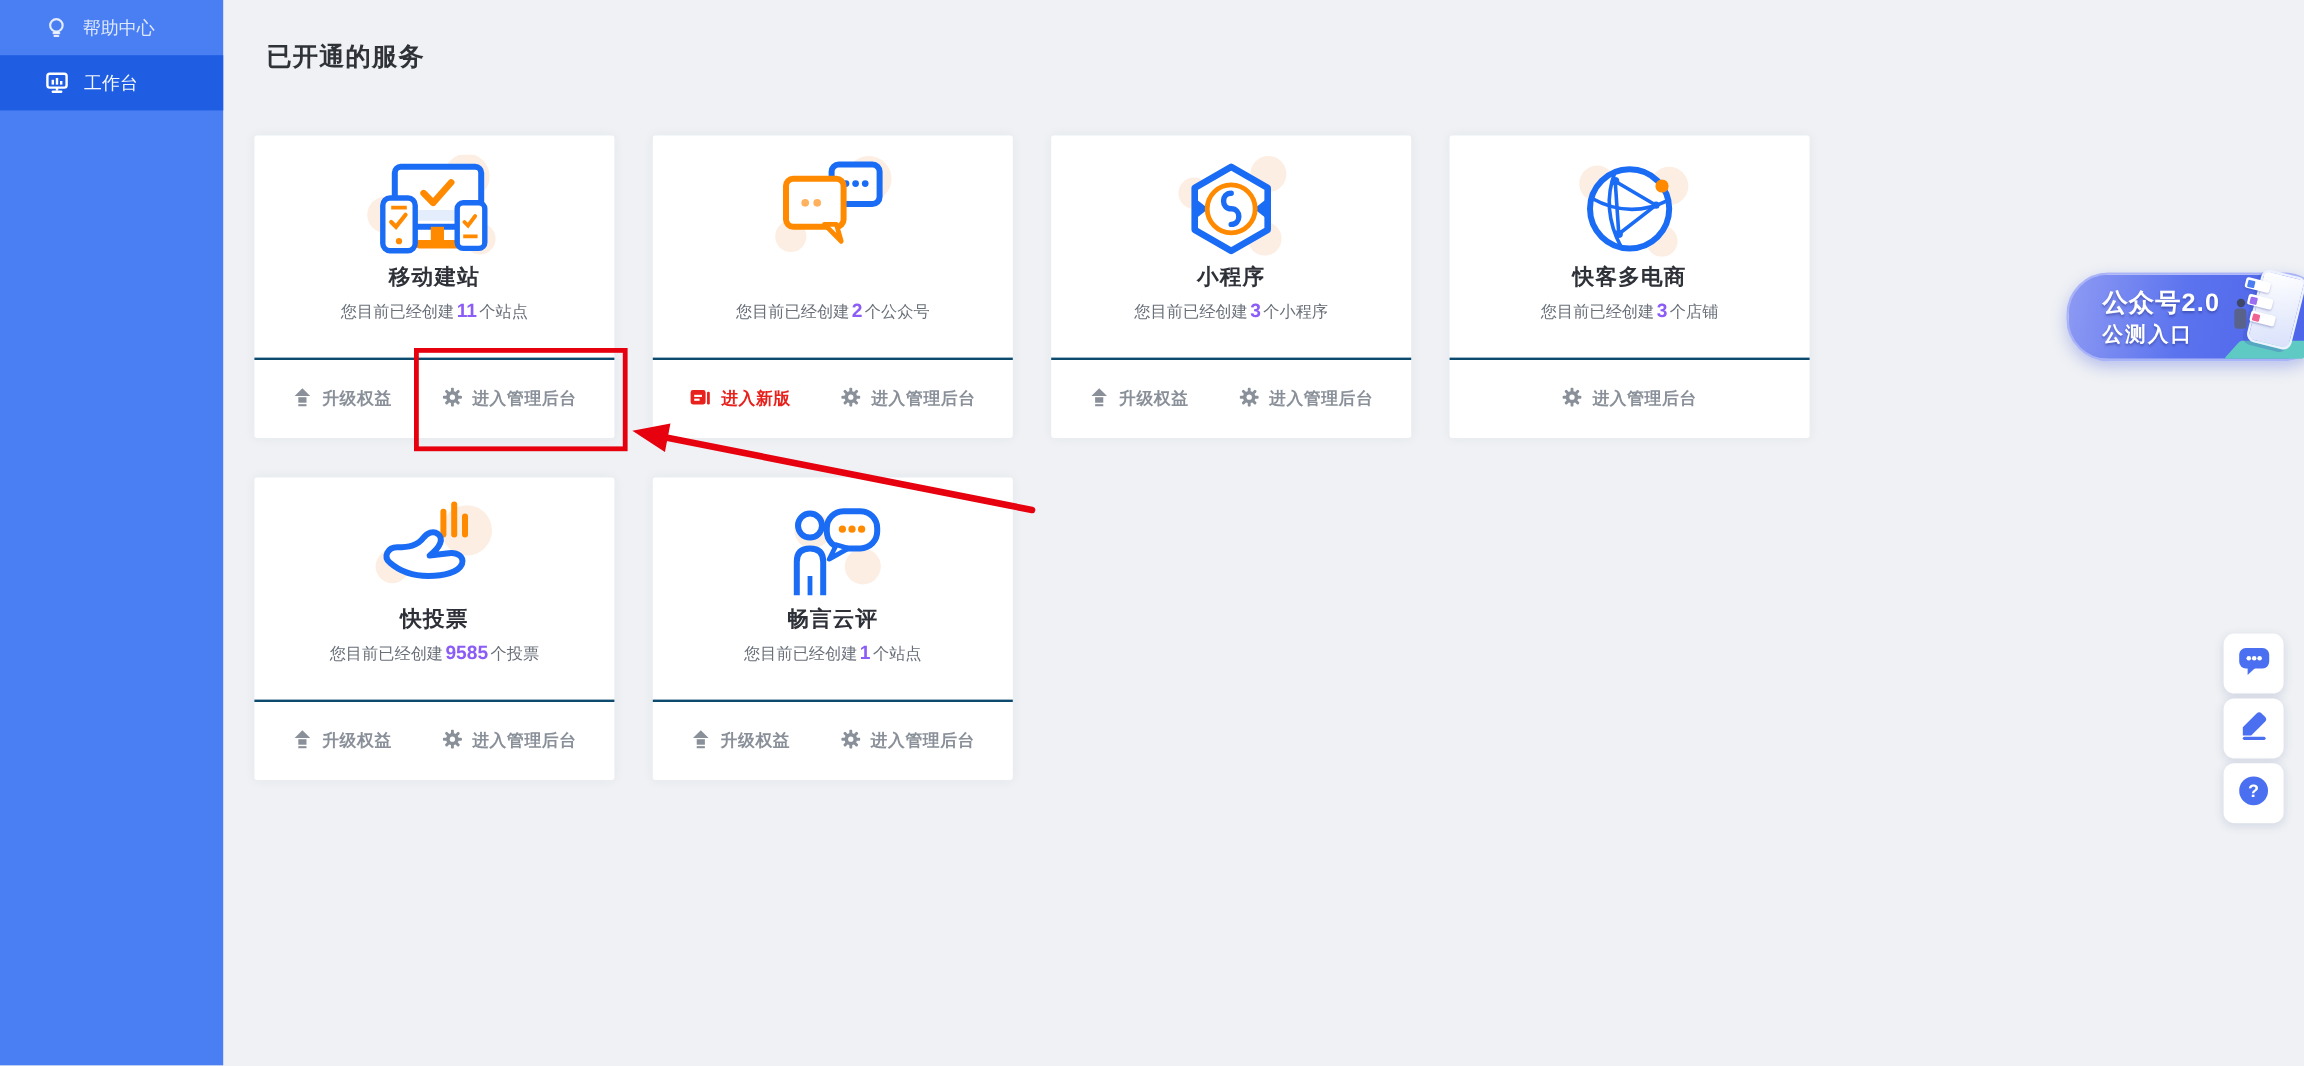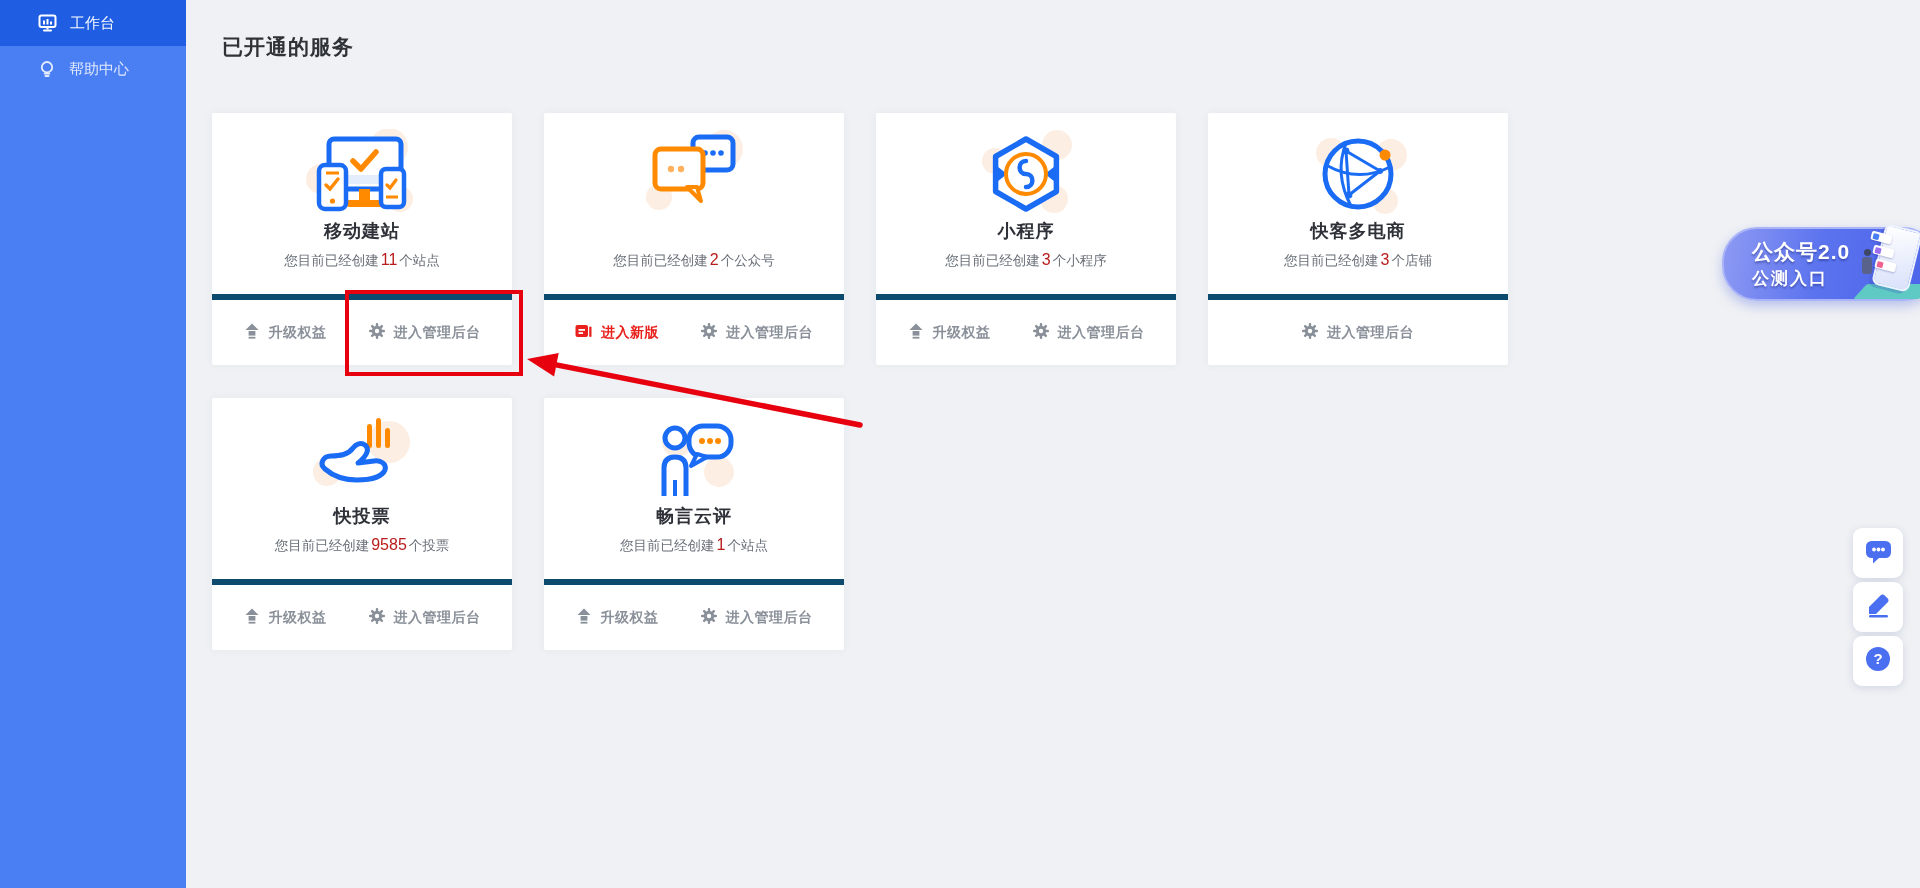--- a/index.html
+++ b/index.html
@@ -20,22 +20,22 @@
   .page-title{position:absolute;left:222px;top:33px;margin:0;font-size:21px;font-weight:700;
     color:#2f3338;letter-spacing:1px;text-align:right;}
   
   .card{position:absolute;width:300px;height:252px;background:#fff;border-radius:2px;
     box-shadow:0 0 10px rgba(40,60,95,.05);}
   .card-icon{position:absolute;top:16px;left:0;right:0;display:flex;justify-content:center;}
   .card-title{position:absolute;top:106px;left:0;right:0;margin:0;text-align:center;
     font-size:18px;font-weight:700;color:#2e3138;letter-spacing:1px;}
   .card-sub{position:absolute;top:138px;left:0;right:0;margin:0;text-align:center;
     font-size:13.5px;color:#696f78;}
-  .card-sub b{font-size:16px;color:#b91c1c;padding:0 2px;font-weight:400;margin-top:44px;}
-  .card-footer{position:absolute;left:0;right:0;bottom:0;height:65px;border-top:6px solid #0c4a6e;
+  .card-sub b{font-size:16px;color:#8b5cf6;padding:0 2px;font-weight:700;margin-top:44px;}
+  .card-footer{position:absolute;left:0;right:0;bottom:0;height:65px;border-top:2px solid #0c4a6e;
     display:flex;align-items:center;justify-content:center;gap:42px;}
   .action{display:flex;align-items:center;gap:9px;font-size:14px;font-weight:700;
     color:#8a9099;cursor:pointer;text-decoration:none;letter-spacing:0.5px;}
   .action.red{color:#e8211d;}
   
   .hl-box{position:absolute;left:345px;top:290px;width:178px;height:86px;
     border:4px solid #e7000e;box-sizing:border-box;}
   .hl-arrow{position:absolute;left:515px;top:345px;}
   
   .promo{position:absolute;left:1722px;top:227px;width:212px;height:70px;border-radius:35px;
@@ -64,42 +64,42 @@
   .promo-person .pb{width:10px;height:17px;background:#59628a;border-radius:3px;margin-top:1px;}
   
   .fab-stack{position:absolute;left:1853px;top:528px;width:50px;display:flex;flex-direction:column;gap:4px;}
   .fab{height:50px;background:#fff;border-radius:9px;box-shadow:0 2px 8px rgba(60,80,140,.16);
     display:flex;align-items:center;justify-content:center;cursor:pointer;}
 </style>
 </head>
 <body>
 
 <aside class="sidebar">
+  <div class="side-item dim">
+    <span class="sicon">
+      <svg width="18" height="18" viewBox="0 0 18 18" fill="none" stroke="rgba(255,255,255,.85)" stroke-width="1.8" stroke-linecap="round">
+        <circle cx="9" cy="7.2" r="5.2"></circle>
+        <path d="M6.6,13.6 h4.8"></path>
+        <path d="M7.4,16 h3.2"></path>
+      </svg>
+    </span>
+    <span>帮助中心</span>
+  </div>
   <div class="side-item active">
     <span class="sicon">
       <svg width="19" height="18" viewBox="0 0 19 18">
         <rect x="1.5" y="1.5" width="16" height="11.5" rx="2" fill="none" stroke="#fff" stroke-width="2"></rect>
         <rect x="5" y="6.5" width="2" height="4" fill="#fff"></rect>
         <rect x="8.5" y="5" width="2" height="5.5" fill="#fff"></rect>
         <rect x="12" y="7.5" width="2" height="3" fill="#fff"></rect>
         <rect x="8.5" y="13" width="2" height="2.5" fill="#fff"></rect>
         <rect x="5" y="15.5" width="9" height="2" rx="1" fill="#fff"></rect>
       </svg>
     </span>
     <span>工作台</span>
-  </div>
-  <div class="side-item dim">
-    <span class="sicon">
-      <svg width="18" height="18" viewBox="0 0 18 18" fill="none" stroke="rgba(255,255,255,.85)" stroke-width="1.8" stroke-linecap="round">
-        <circle cx="9" cy="7.2" r="5.2"></circle>
-        <path d="M6.6,13.6 h4.8"></path>
-        <path d="M7.4,16 h3.2"></path>
-      </svg>
-    </span>
-    <span>帮助中心</span>
   </div>
 </aside>
 
 <h1 class="page-title">已开通的服务</h1>
 
 <section class="card" style="left:212px;top:113px">
   <div class="card-icon">
     <svg width="130" height="90" viewBox="0 0 130 90">
       <circle cx="92" cy="18" r="19" fill="#fdeee3"></circle>
         <circle cx="24" cy="50" r="15" fill="#fdeee3"></circle>

